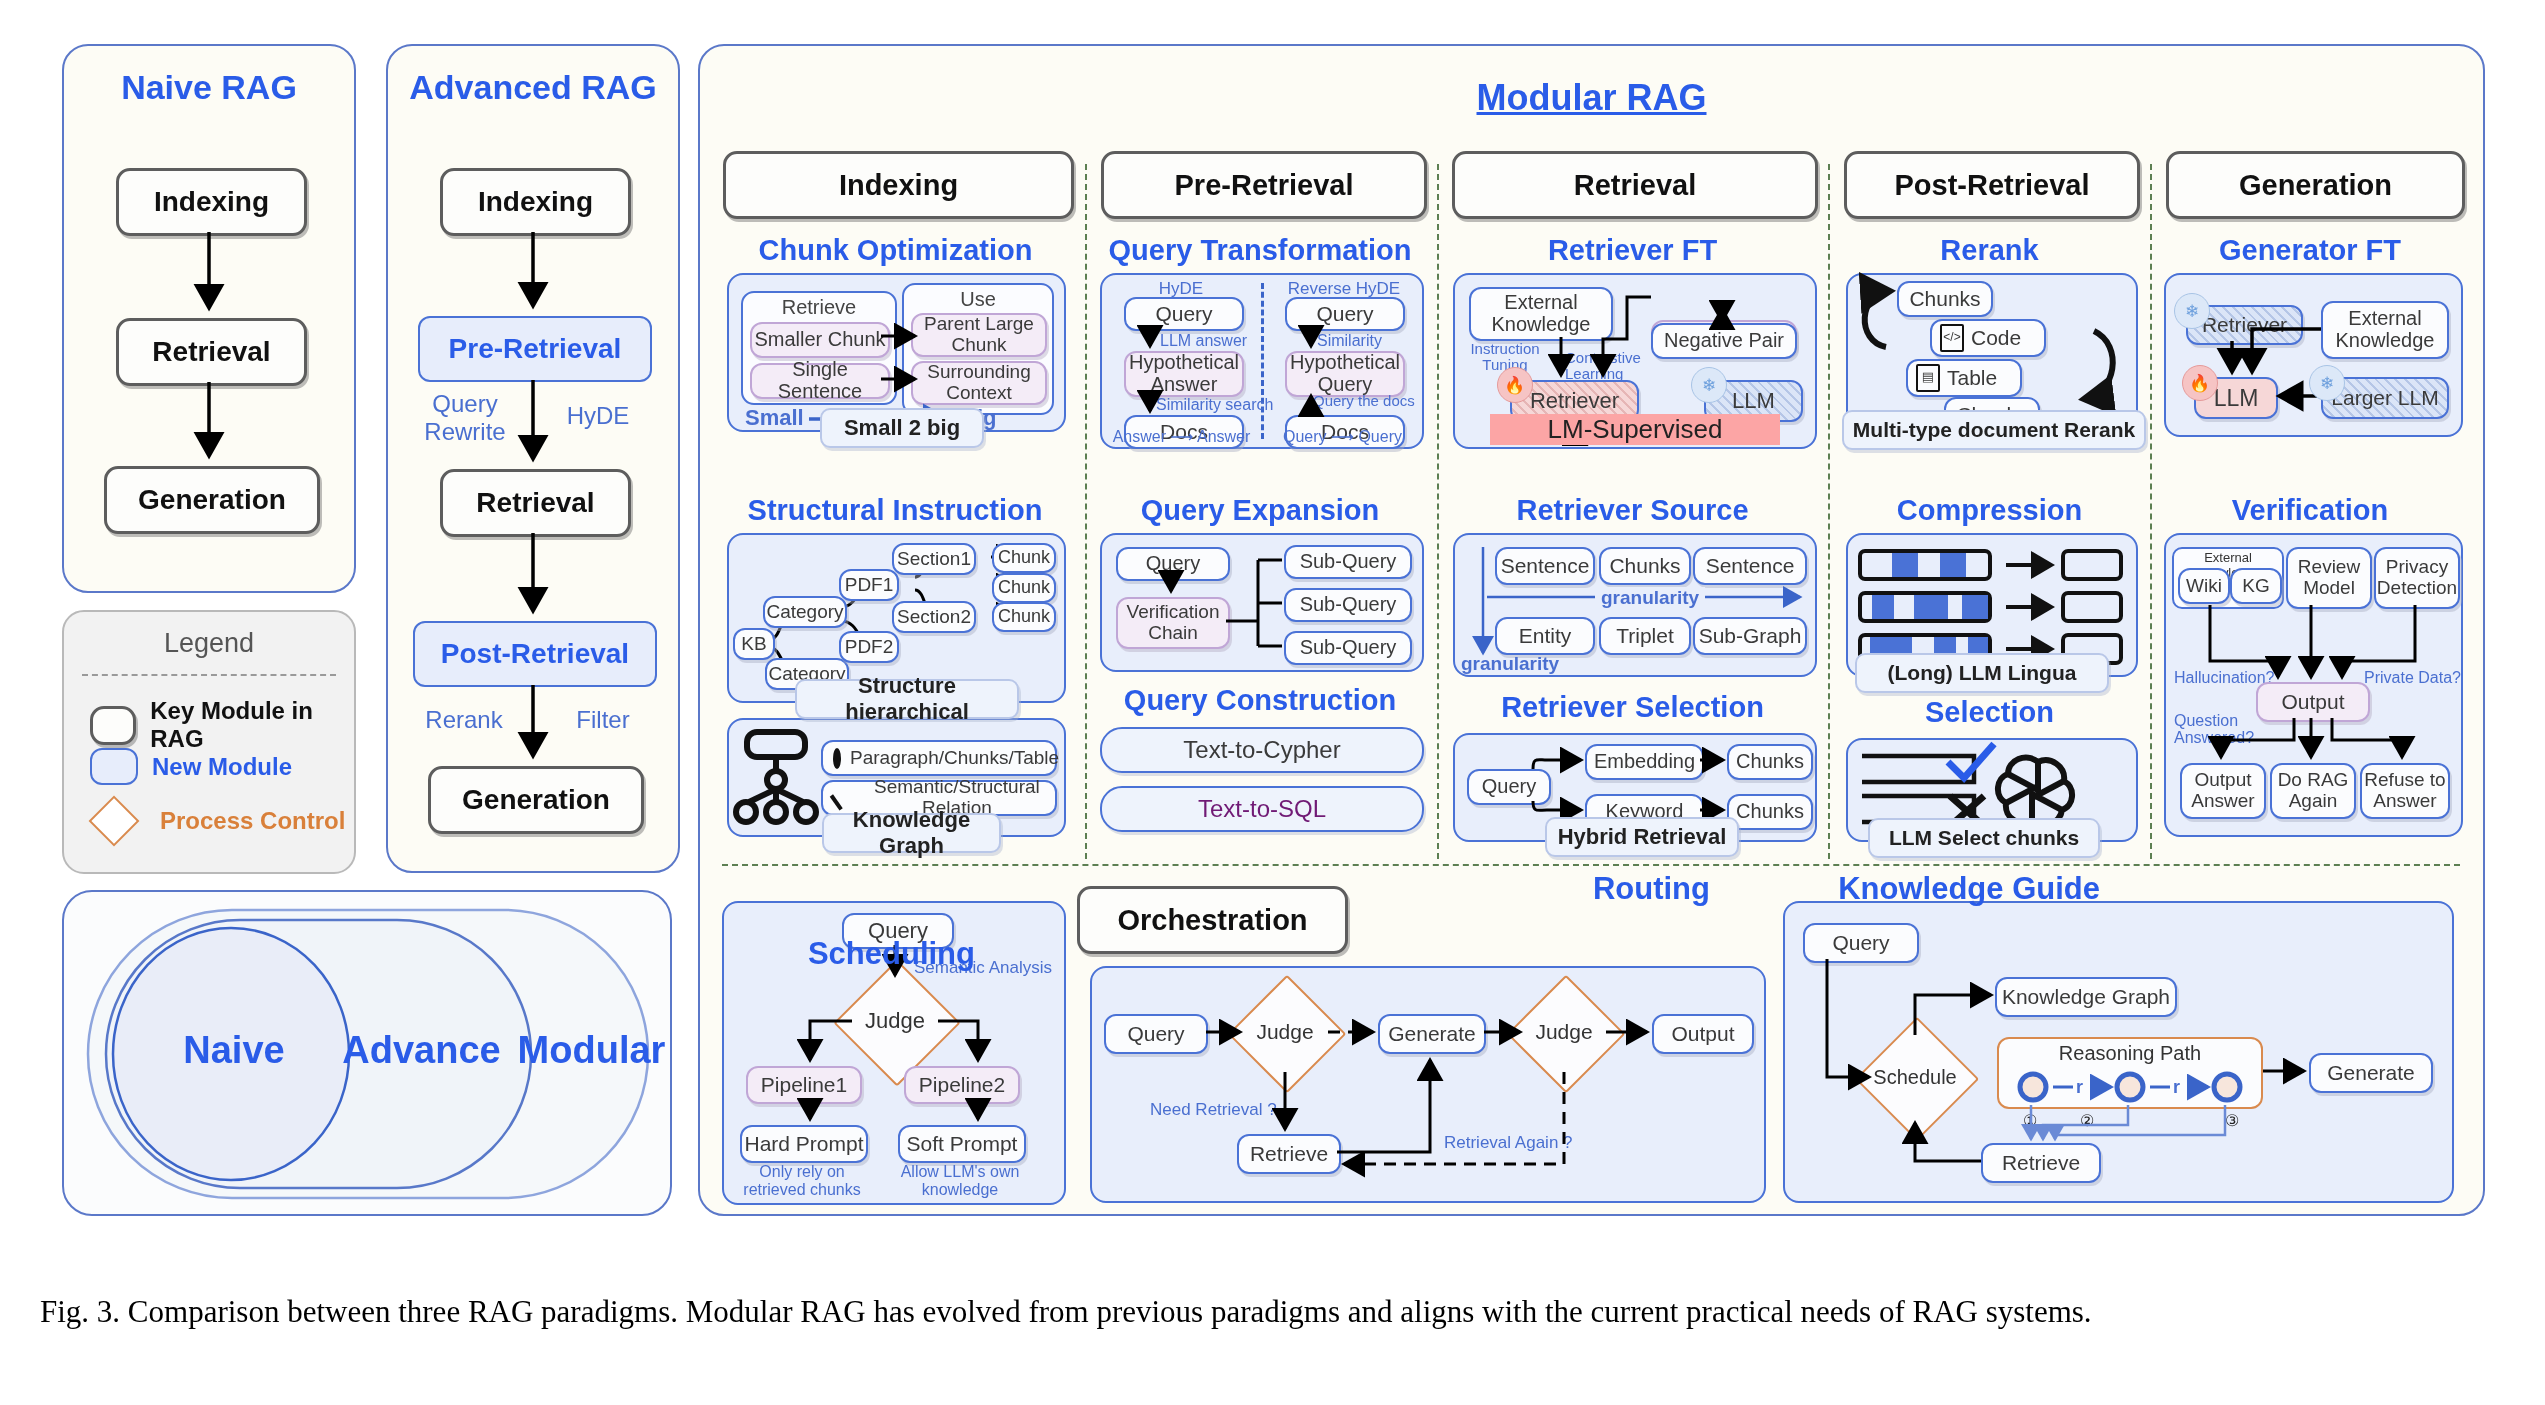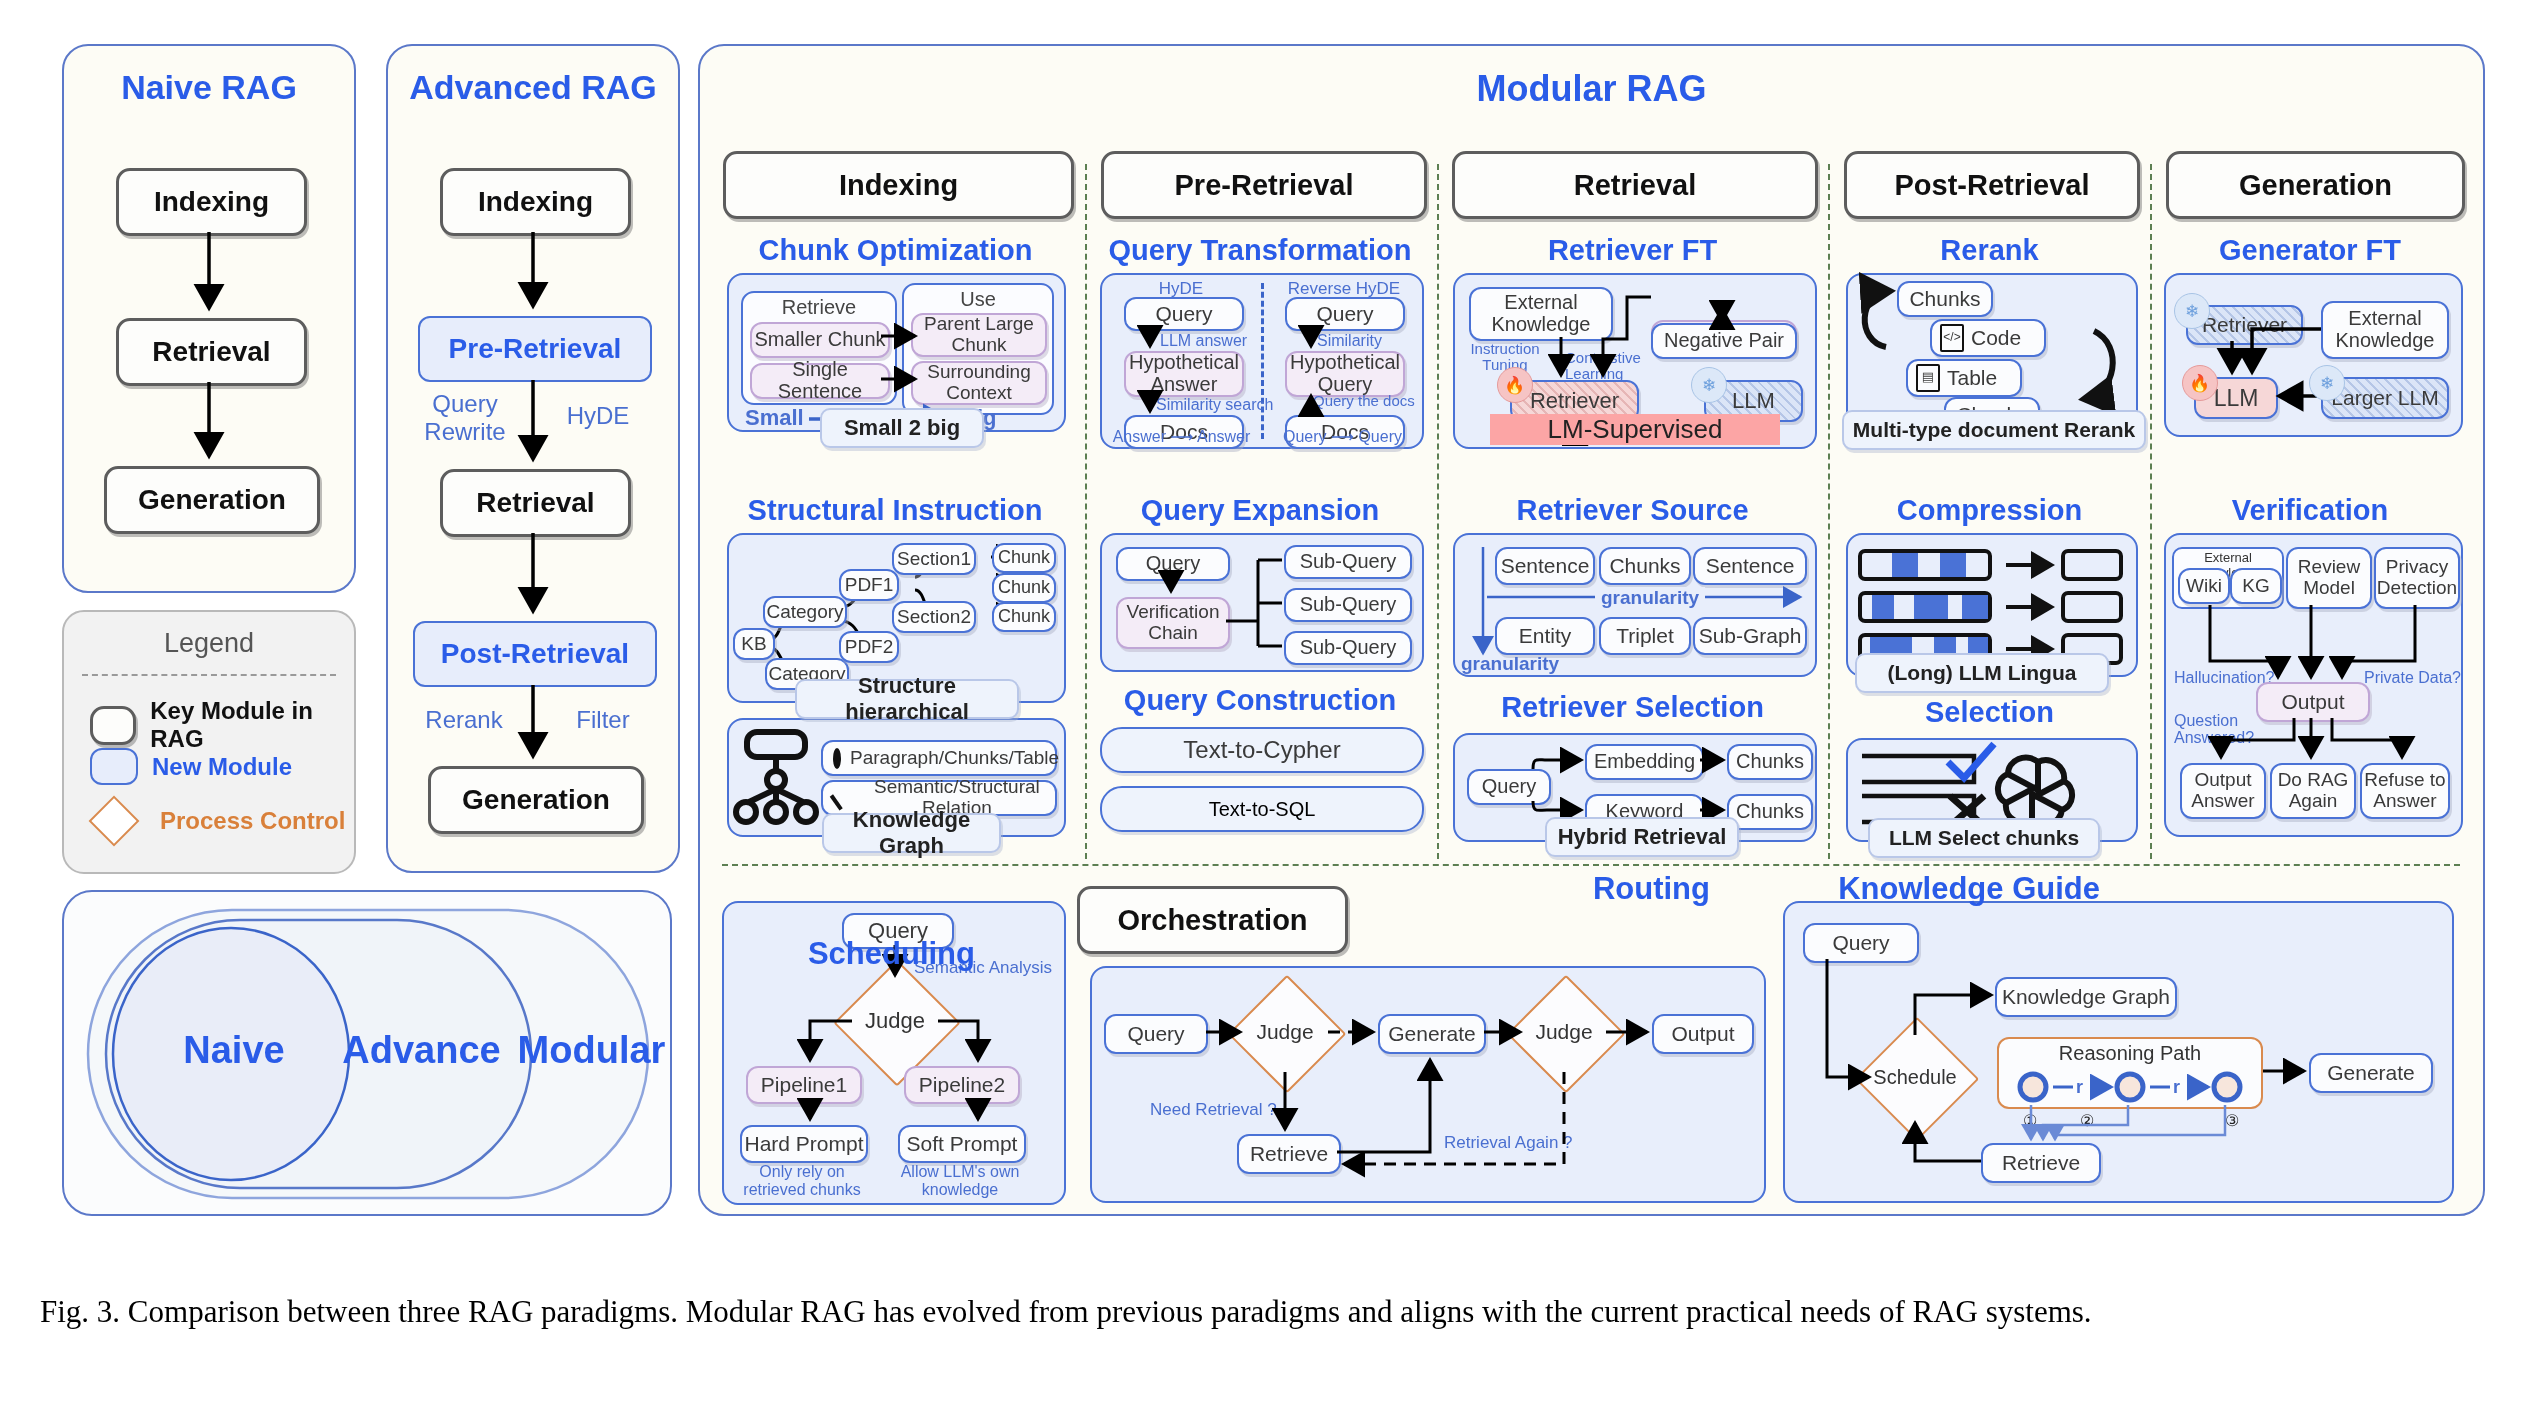--- a/index.html
+++ b/index.html
@@ -118,21 +118,21 @@
       <rect x="42" y="28" width="425" height="268" rx="134" fill="#f0f4f9" stroke="#5878c9" stroke-width="2.5"></rect>
       <ellipse cx="167" cy="162" rx="118" ry="126" fill="#e9edf8" stroke="#3a64c9" stroke-width="2.5"></ellipse>
     </svg>
     <div class="ttl" style="position:absolute;left:95px;top:137px;width:150px;font-size:38px;">Naive</div>
     <div class="ttl" style="position:absolute;left:275px;top:137px;width:165px;font-size:38px;">Advance</div>
     <div class="ttl" style="position:absolute;left:440px;top:137px;width:175px;font-size:38px;">Modular</div>
   </div>
 
   <div class="panel" style="left:698px;top:44px;width:1783px;height:1168px;">
 
-    <div class="ttl" style="margin-top:22px;font-size:36px;">Modular RAG</div>
+    <div class="ttl" style="margin-top:31px;font-size:36px;text-decoration:underline;">Modular RAG</div>
 
     <div class="kmod" style="position:absolute;left:23px;top:105px;width:345px;height:62px;font-size:29px;">Indexing</div>
     <div class="kmod" style="position:absolute;left:401px;top:105px;width:320px;height:62px;font-size:29px;">Pre-Retrieval</div>
     <div class="kmod" style="position:absolute;left:752px;top:105px;width:360px;height:62px;font-size:29px;">Retrieval</div>
     <div class="kmod" style="position:absolute;left:1144px;top:105px;width:290px;height:62px;font-size:29px;">Post-Retrieval</div>
     <div class="kmod" style="position:absolute;left:1466px;top:105px;width:293px;height:62px;font-size:29px;">Generation</div>
 
     <div class="vsep" style="left:385px;top:118px;height:695px;"></div>
     <div class="vsep" style="left:737px;top:118px;height:695px;"></div>
     <div class="vsep" style="left:1128px;top:118px;height:695px;"></div>
@@ -254,21 +254,21 @@
       <svg class="ov" width="320" height="135">
         <line x1="69" y1="42" x2="69" y2="56" stroke="#000" stroke-width="3" marker-end="url(#ar)"></line>
         <path d="M124,86 L156,86" stroke="#000" stroke-width="3" fill="none"></path>
         <path d="M156,25 L156,111" stroke="#000" stroke-width="3" fill="none"></path>
         <path d="M156,25 L180,25 M156,68 L180,68 M156,111 L180,111" stroke="#000" stroke-width="3" fill="none"></path>
       </svg>
     </div>
 
     <div class="sect-ttl" style="left:395px;top:638px;width:330px;font-size:29px;">Query Construction</div>
     <div class="lbox" style="position:absolute;left:400px;top:681px;width:320px;height:42px;font-size:24px;font-weight:normal;color:#3a3a3a;border-radius:22px;border-color:#4a72d6;">Text-to-Cypher</div>
-    <div class="lbox" style="position:absolute;left:400px;top:740px;width:320px;height:42px;font-size:20px;font-weight:normal;color:#000000;border-radius:22px;border-color:#4a72d6;">Text-to-SQL</div>
+    <div class="lbox" style="position:absolute;left:400px;top:740px;width:320px;height:42px;font-size:24px;font-weight:normal;color:#701a75;border-radius:22px;border-color:#4a72d6;">Text-to-SQL</div>
 
     <div class="sect-ttl" style="left:750px;top:188px;width:365px;font-size:29px;">Retriever FT</div>
     <div class="sub" style="left:753px;top:227px;width:360px;height:172px;">
       <div class="wbox" style="position:absolute;left:14px;top:12px;width:140px;height:50px;font-size:20px;">External Knowledge</div>
       <div class="pbox" style="position:absolute;left:196px;top:10px;width:142px;height:32px;font-size:20px;margin-top:35px;">Positive Pair</div>
       <div class="wbox" style="position:absolute;left:196px;top:48px;width:142px;height:32px;font-size:20px;">Negative Pair</div>
       <div class="bluelab" style="position:absolute;left:10px;top:66px;width:80px;font-size:15px;line-height:1.08;text-align:center;">Instruction Tuning</div>
       <div class="bluelab" style="position:absolute;left:110px;top:75px;width:86px;font-size:15px;line-height:1.08;">Contrastive Learning</div>
       <div class="flame" style="left:42px;top:92px;">🔥</div>
       <div class="wbox hatchR" style="position:absolute;left:55px;top:105px;width:125px;height:38px;font-size:22px;border-color:#4a72d6;">Retriever</div>

